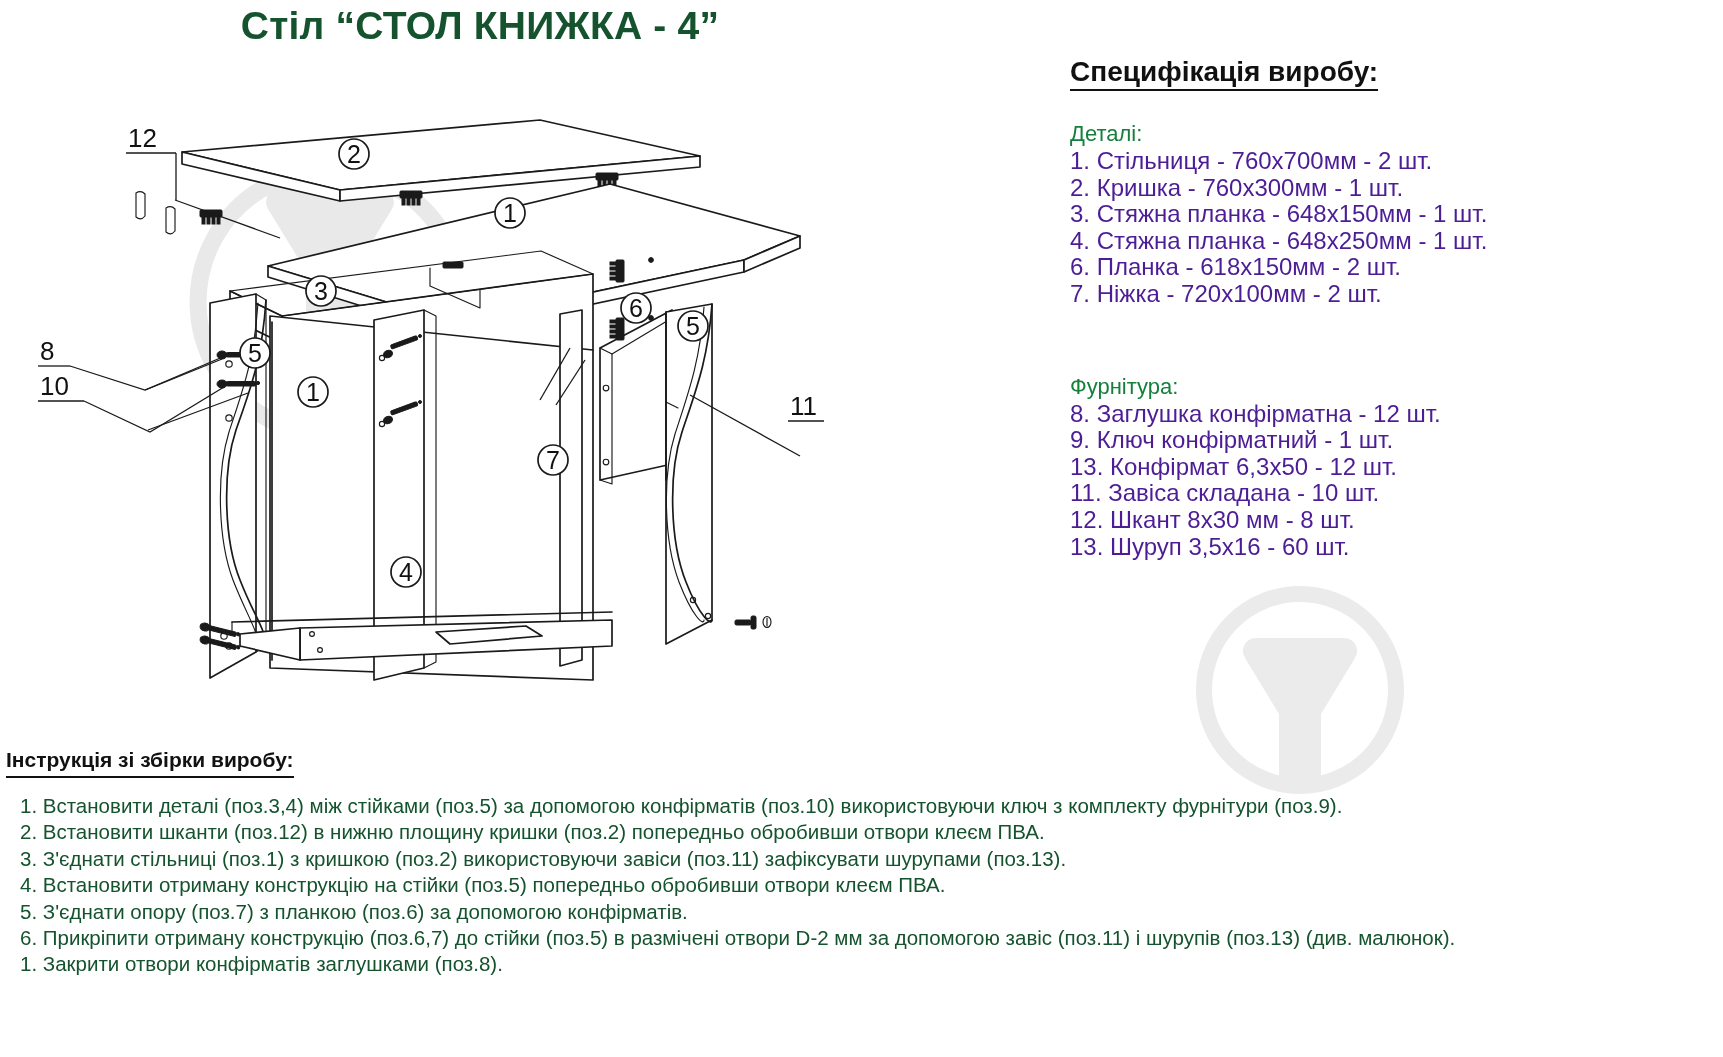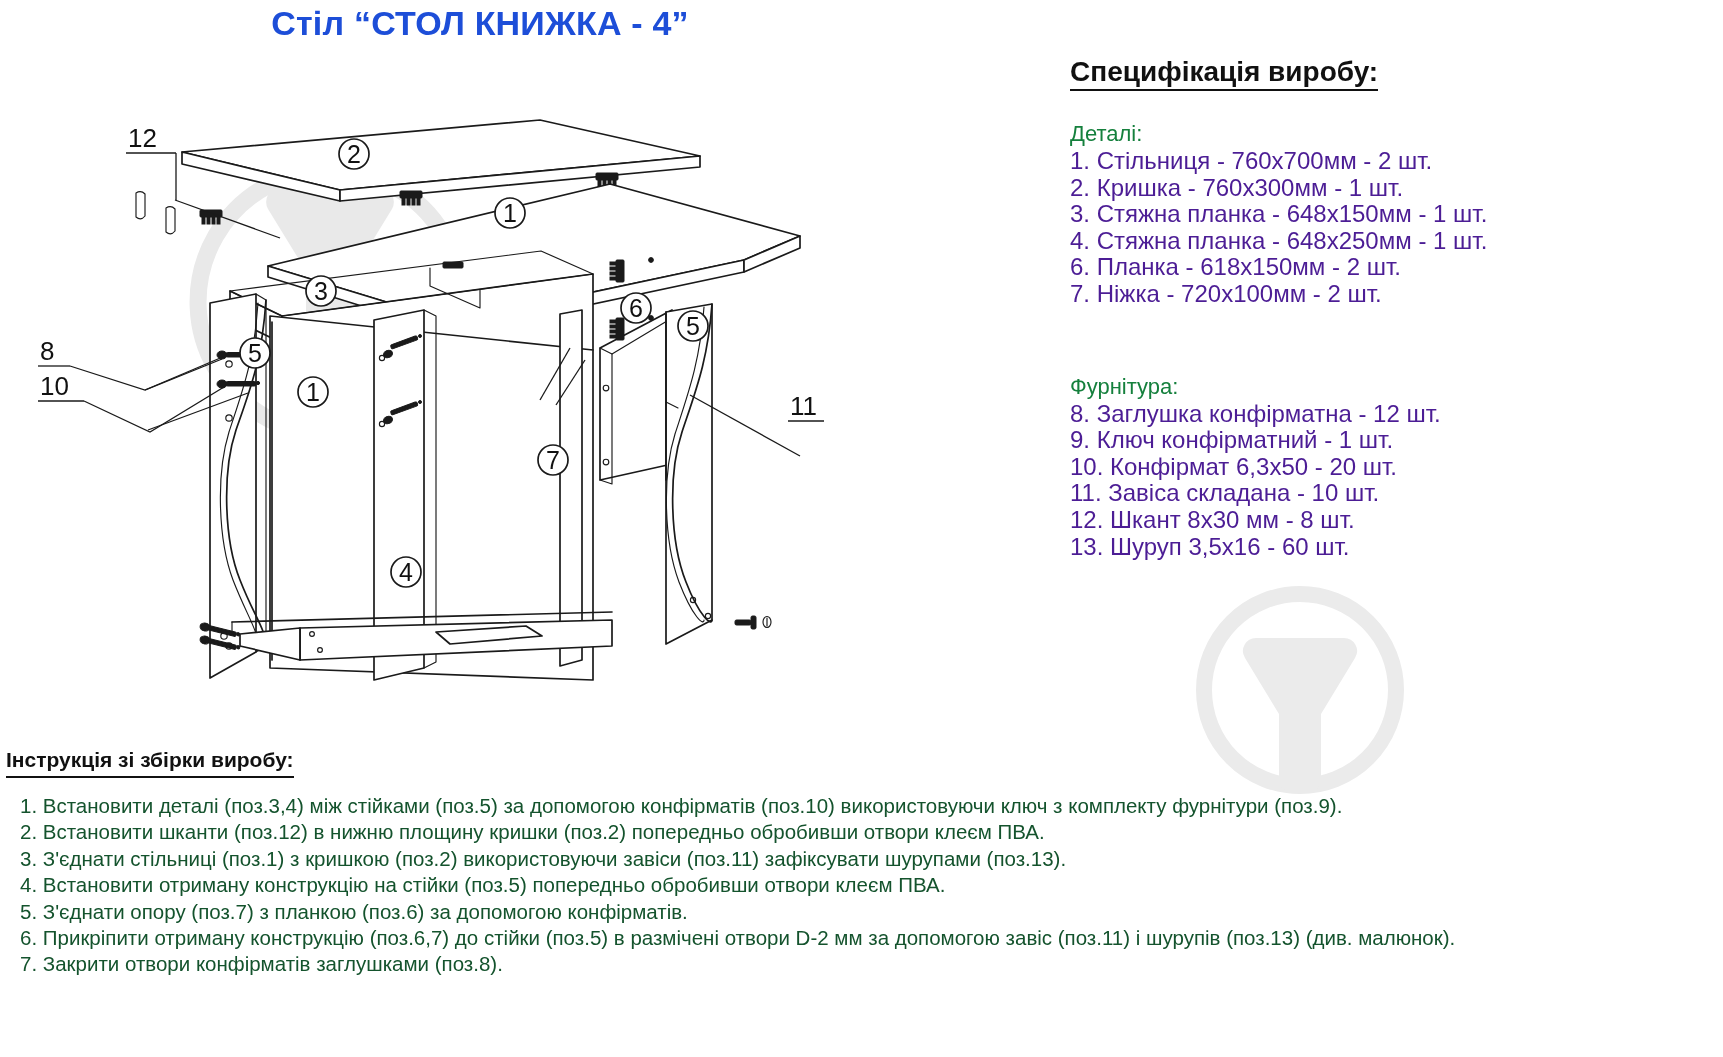--- a/index.html
+++ b/index.html
@@ -9,22 +9,22 @@
     font-family:"Liberation Sans","DejaVu Sans",sans-serif;
     color:#1a1a1a;
     -webkit-font-smoothing:antialiased;
   }
   .sheet{position:absolute;inset:0;}
 
   
   #doc-title{
     position:absolute;left:0;top:4px;width:960px;
     text-align:center;
-    font-size:34px;font-weight:bold;letter-spacing:.2px;
-    color:#1d4ed8;
+    font-size:39px;font-weight:bold;letter-spacing:.2px;
+    color:#14532d;
     white-space:nowrap;
   }
 
   
   #spec-panel{position:absolute;left:1070px;top:56px;width:640px;}
   #spec-title{
     font-size:28px;font-weight:bold;color:#111;
     border-bottom:2.5px solid #111;display:inline-block;
     padding-bottom:1px;margin-bottom:30px;white-space:nowrap;
   }
@@ -346,34 +346,34 @@
         <li>6. Планка - 618х150мм - 2 шт.</li>
         <li>7. Ніжка - 720х100мм - 2 шт.</li>
       </ul>
     </div>
 
     <div id="hardware-block">
       <div class="spec-group-head">Фурнітура:</div>
       <ul class="spec-list">
         <li>8. Заглушка конфірматна - 12 шт.</li>
         <li>9. Ключ конфірматний - 1 шт.</li>
-        <li>10. Конфірмат 6,3х50 - 20 шт.</li>
+        <li>13. Конфірмат 6,3х50 - 12 шт.</li>
         <li>11. Завіса складана - 10 шт.</li>
         <li>12. Шкант 8х30 мм - 8 шт.</li>
         <li>13. Шуруп 3,5х16 - 60 шт.</li>
       </ul>
     </div>
   </div>
 
   <div id="instructions">
     <div id="instructions-title">Інструкція зі збірки виробу:</div>
     <ul id="instructions-list">
       <li>1. Встановити деталі (поз.3,4) між стійками (поз.5) за допомогою конфірматів (поз.10) використовуючи ключ з комплекту фурнітури (поз.9).</li>
       <li>2. Встановити шканти (поз.12) в нижню площину кришки (поз.2) попередньо обробивши отвори клеєм ПВА.</li>
       <li>3. З'єднати стільниці (поз.1) з кришкою (поз.2) використовуючи завіси (поз.11) зафіксувати шурупами (поз.13).</li>
       <li>4. Встановити отриману конструкцію на стійки (поз.5) попередньо обробивши отвори клеєм ПВА.</li>
       <li>5. З'єднати опору (поз.7) з планкою (поз.6) за допомогою конфірматів.</li>
       <li>6. Прикріпити отриману конструкцію (поз.6,7) до стійки (поз.5) в размічені отвори D-2 мм за допомогою завіс (поз.11) і шурупів (поз.13) (див. малюнок).</li>
-      <li>7. Закрити отвори конфірматів заглушками (поз.8).</li>
+      <li>1. Закрити отвори конфірматів заглушками (поз.8).</li>
     </ul>
   </div>
 
 </div>
 
 </body></html>

